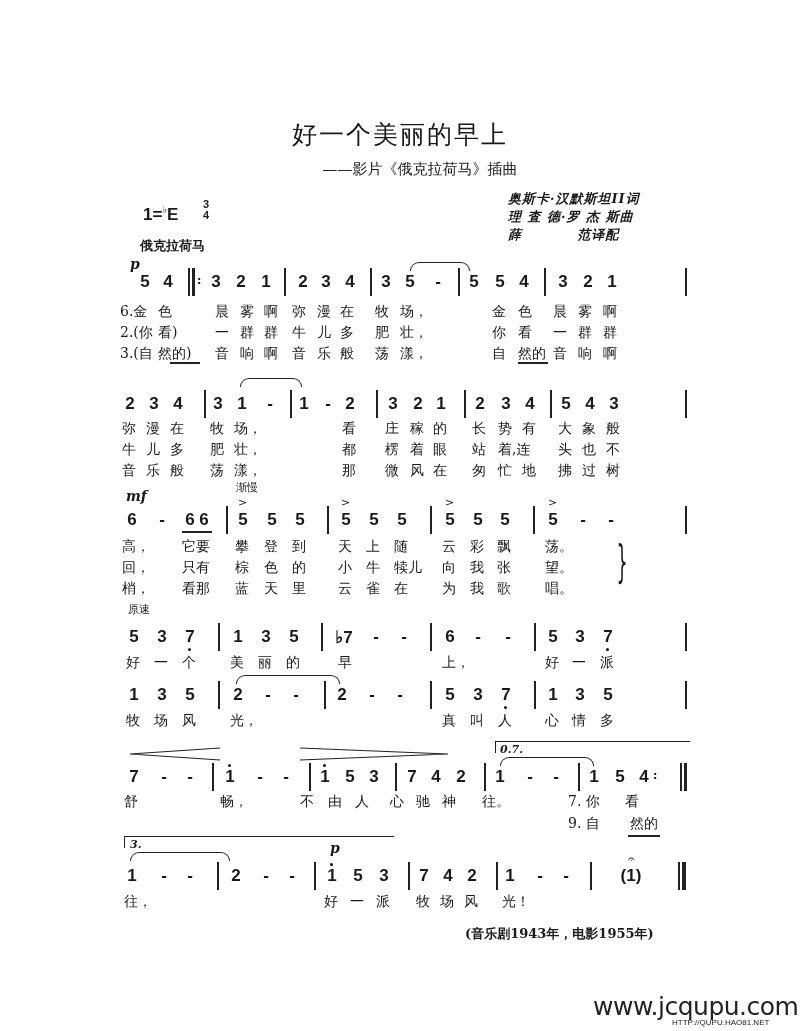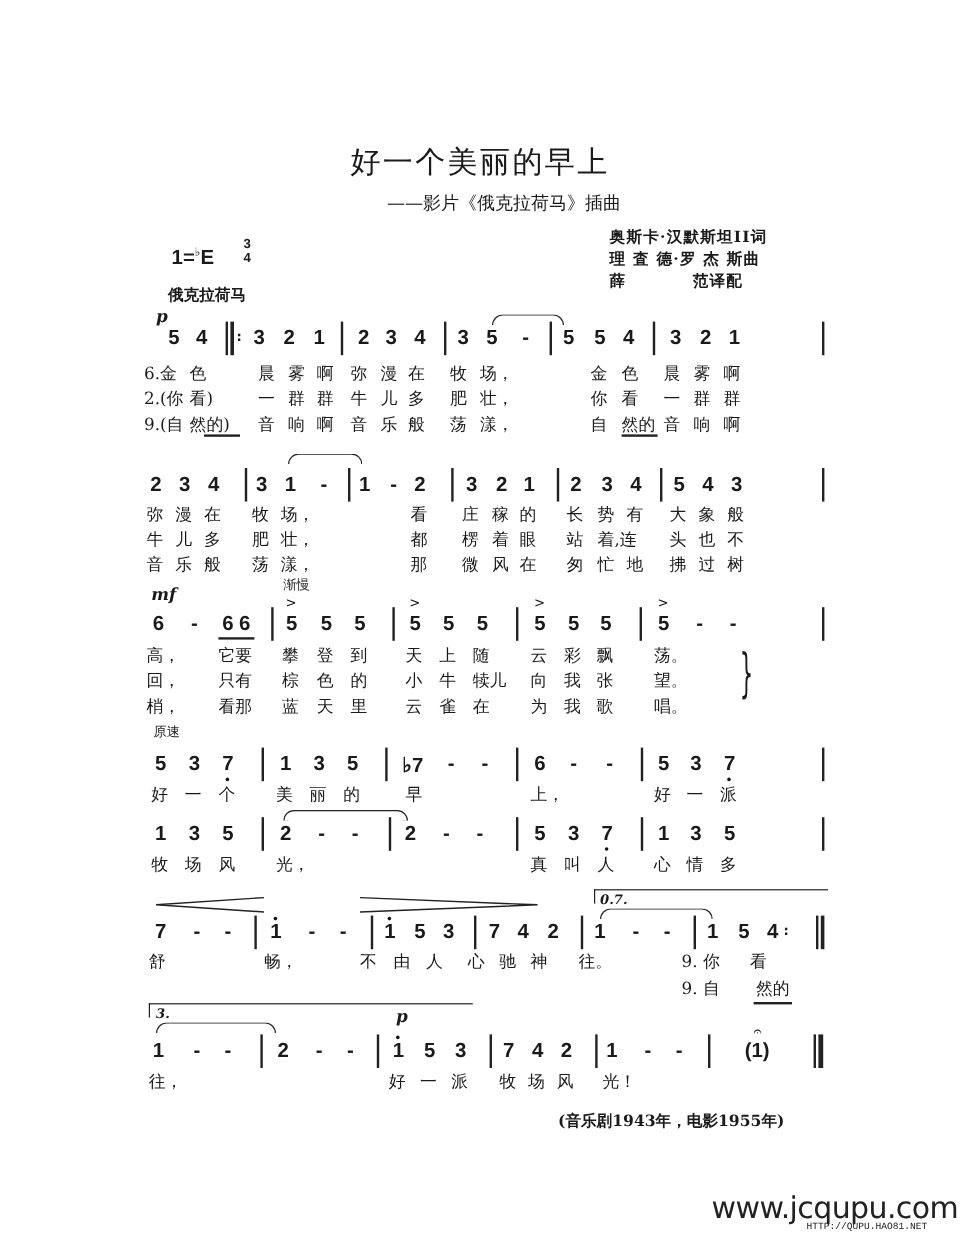--- a/index.html
+++ b/index.html
@@ -2,21 +2,21 @@
 <html><head>
 <meta charset="utf-8">
 <style>
   * { margin:0; padding:0; box-sizing:border-box; }
   html, body { width:800px; height:1031px; background:#ffffff; overflow:hidden; }
   body { position:relative; font-family:"DejaVu Serif", serif; color:#1a1a1a; }
   .abs { position:absolute; }
   .title { left:0; width:800px; top:118px; text-align:center; font-size:25px; letter-spacing:2px; font-family:"DejaVu Serif", serif; }
   .subtitle { left:0; width:800px; top:160px; text-align:center; font-size:15px; padding-left:40px; }
   .credits { left:508px; top:190px; font-size:13px; line-height:18px; font-weight:bold; letter-spacing:1px; }
-  .credits div { white-space:pre; }
+  .credits div { white-space:pre;font-style:italic; }
   .key { left:143px; top:204px; font-size:17px; font-weight:bold; font-family:"Liberation Sans", sans-serif; }
   .key sup { font-size:10px; font-weight:normal; }
   .timesig { left:203px; top:199px; font-size:11px; font-weight:bold; line-height:11px; text-align:center; font-family:"Liberation Sans", sans-serif; }
   .tempo { left:140px; top:237px; font-size:13px; font-weight:bold; font-family:"DejaVu Sans", sans-serif; }
 
   .row { position:absolute; left:120px; width:570px; }
   .notes { position:absolute; left:0; height:24px; width:570px; }
   .note { position:absolute; font-family:"Liberation Sans", sans-serif; font-weight:bold; font-size:17px; width:16px; text-align:center; top:0; }
   .note .hd { position:absolute; left:6px; top:-3px; width:3px; height:3px; background:#111; border-radius:50%; }
   .note .ld { position:absolute; left:6px; top:21px; width:3px; height:3px; background:#111; border-radius:50%; }
@@ -25,21 +25,21 @@
   .lyric-line span { position:absolute; white-space:nowrap; }
   .dyn { position:absolute; font-style:italic; font-weight:bold; font-size:14px; font-family:"DejaVu Serif", serif; }
   .mark { position:absolute; font-size:11px; font-family:"DejaVu Sans", sans-serif; }
   .slur { position:absolute; border:1.3px solid #222; border-bottom:none; border-radius:10px 10px 0 0; height:9px; }
   .underline { position:absolute; height:1.5px; background:#222; }
   .volta { position:absolute; border-top:1.5px solid #222; border-left:1.5px solid #222; height:12px; }
   .volta-label { position:absolute; font-size:11px; font-style:italic; font-weight:bold; }
   .hairpin { position:absolute; }
   .footer { left:465px; top:925px; font-size:13px; font-weight:bold; }
   .watermark { left:593px; top:992px; font-size:25px; font-family:"DejaVu Sans", sans-serif; color:#222; letter-spacing:-0.5px; }
-  .watermark2 { left:672px; top:1018px; font-size:8px; font-family:Liberation Mono, monospace; color:#222; }
+  .watermark2 { left:672px; top:1018px; font-size:8px; font-family:Liberation Sans, sans-serif; color:#222; }
 </style>
 </head>
 <body>
 
 <div class="abs title">好一个美丽的早上</div>
 <div class="abs subtitle">——影片《俄克拉荷马》插曲</div>
 <div class="abs credits">
   <div>奥斯卡·汉默斯坦II词</div>
   <div>理 査 德·罗 杰 斯曲</div>
   <div>薛          范译配</div>
@@ -109,21 +109,21 @@
     <span style="left:220px">多</span>
     <span style="left:255px">肥</span>
     <span style="left:280px">壮，</span>
     <span style="left:372px">你</span>
     <span style="left:398px">看</span>
     <span style="left:433px">一</span>
     <span style="left:458px">群</span>
     <span style="left:483px">群</span>
   </div>
   <div class="lyric-line" style="top:79px">
-    <span style="left:0px">9.(自</span>
+    <span style="left:0px">3.(自</span>
     <span style="left:38px">然的)</span>
     <span style="left:95px">音</span>
     <span style="left:120px">响</span>
     <span style="left:144px">啊</span>
     <span style="left:172px">音</span>
     <span style="left:197px">乐</span>
     <span style="left:220px">般</span>
     <span style="left:255px">荡</span>
     <span style="left:280px">漾，</span>
     <span style="left:372px">自</span>
@@ -410,21 +410,21 @@
   <div class="lyric-line" style="top:26px">
     <span style="left:4px">舒</span>
     <span style="left:100px">畅，</span>
     <span style="left:180px">不</span>
     <span style="left:208px">由</span>
     <span style="left:235px">人</span>
     <span style="left:270px">心</span>
     <span style="left:296px">驰</span>
     <span style="left:322px">神</span>
     <span style="left:362px">往。</span>
-    <span style="left:448px">9. 你</span>
+    <span style="left:448px">7. 你</span>
     <span style="left:505px">看</span>
   </div>
   <div class="lyric-line" style="top:48px">
     <span style="left:448px">9. 自</span>
     <span style="left:510px">然的</span>
   </div>
   <span class="underline" style="left:508px;top:68px;width:32px"></span>
 </div>
 
 <div class="row" style="top:866px">

